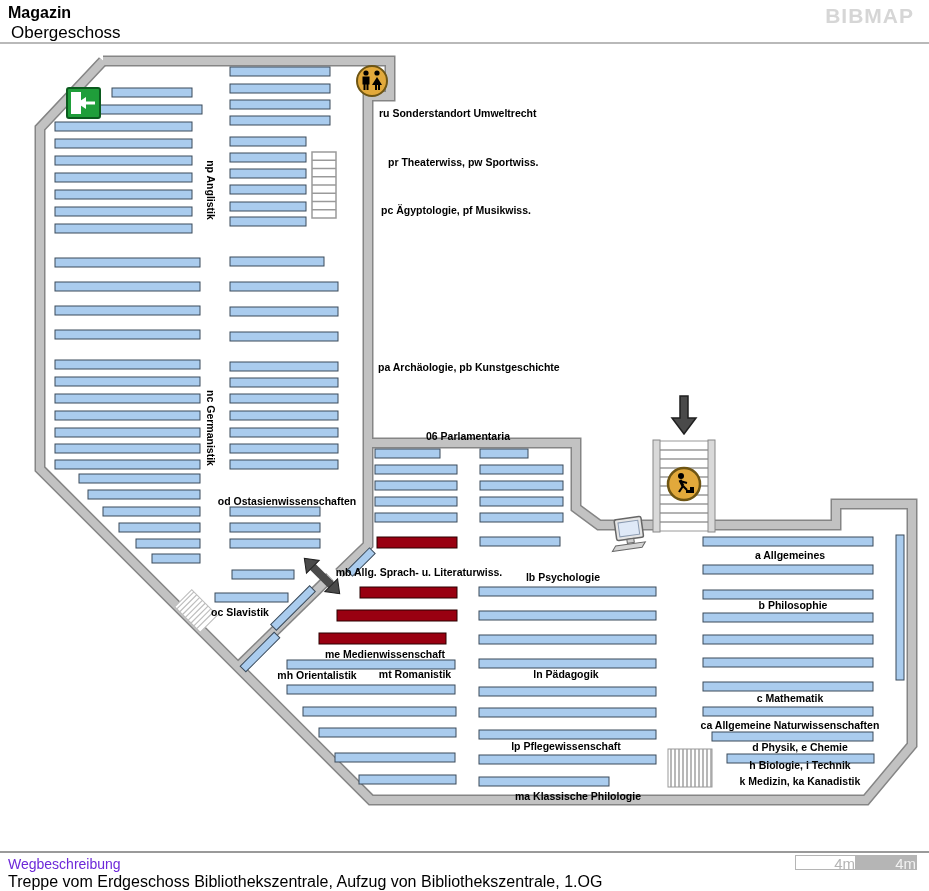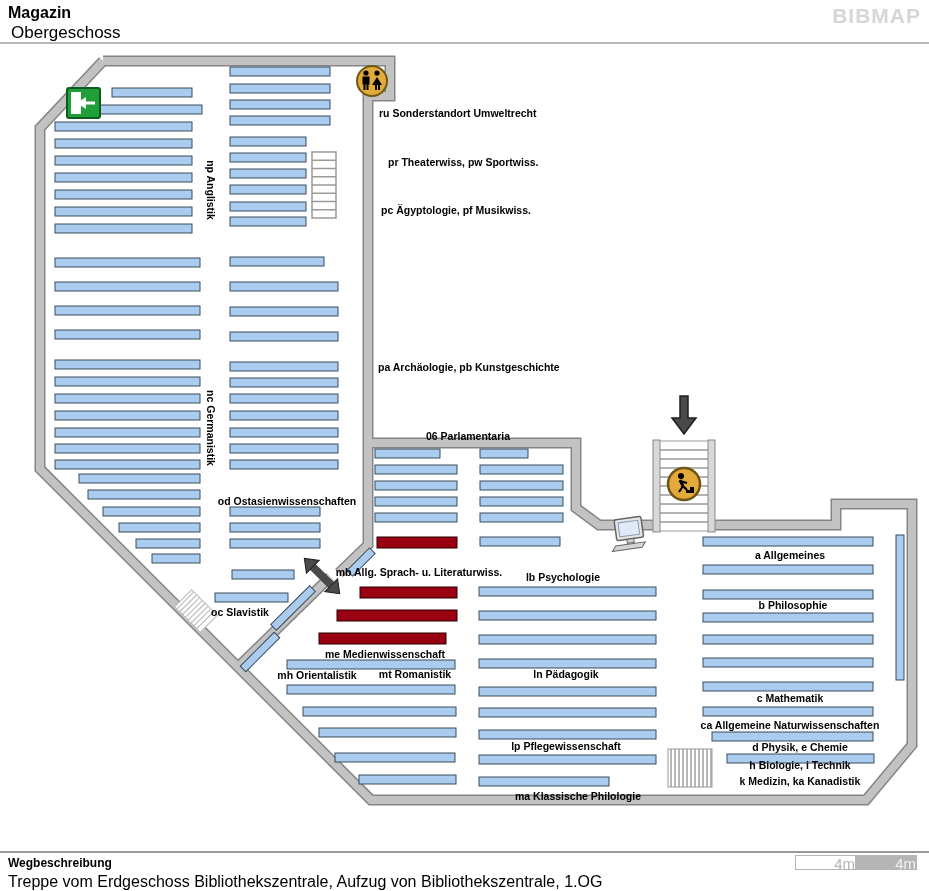--- a/index.html
+++ b/index.html
@@ -2,28 +2,28 @@
 <html><head>
 <meta charset="utf-8">
 <style>
   html,body{margin:0;padding:0;background:#fff;}
   #stage{position:relative;width:929px;height:891px;background:#fff;overflow:hidden;
          font-family:"Liberation Sans", sans-serif;}
   
   #header{position:absolute;left:0;top:0;width:929px;height:42px;background:#fff;}
   #title{position:absolute;left:8px;top:4px;font-size:16px;font-weight:bold;color:#000;}
   #subtitle{position:absolute;left:11px;top:23px;font-size:17px;color:#000;}
-  #logo{position:absolute;right:8px;top:4px;font-size:21px;font-weight:800;
+  #logo{position:absolute;right:15px;top:4px;font-size:21px;font-weight:800;
         color:#d6d6d6;letter-spacing:1px;}
   #header-rule{position:absolute;left:0;top:42px;width:929px;height:2px;background:#b9b9b9;}
   
   #map{position:absolute;left:0;top:44px;width:929px;height:806px;}
   
   #footer{position:absolute;left:0;top:851px;width:929px;height:40px;border-top:2px solid #9a9a9a;background:#fff;}
-  #footer-heading{position:absolute;left:8px;top:3px;font-size:12px;font-weight:bold;color:#000000;}
+  #footer-heading{position:absolute;left:8px;top:3px;font-size:14px;font-weight:normal;color:#6d28d9;}
   #footer-desc{position:absolute;left:8px;top:20px;font-size:16px;color:#000;}
   #scalebar{position:absolute;right:12px;top:2px;display:flex;height:15px;}
   .scale-seg{width:61px;height:15px;font-size:15px;line-height:15px;text-align:right;box-sizing:border-box;}
   .scale-seg.s0{background:#fff;border:1px solid #b5b5b5;color:#b5b5b5;}
   .scale-seg.s1{background:#b5b5b5;border:1px solid #b5b5b5;color:#f2f2f2;}
 </style>
 </head>
 <body>
 
 <div id="stage">

